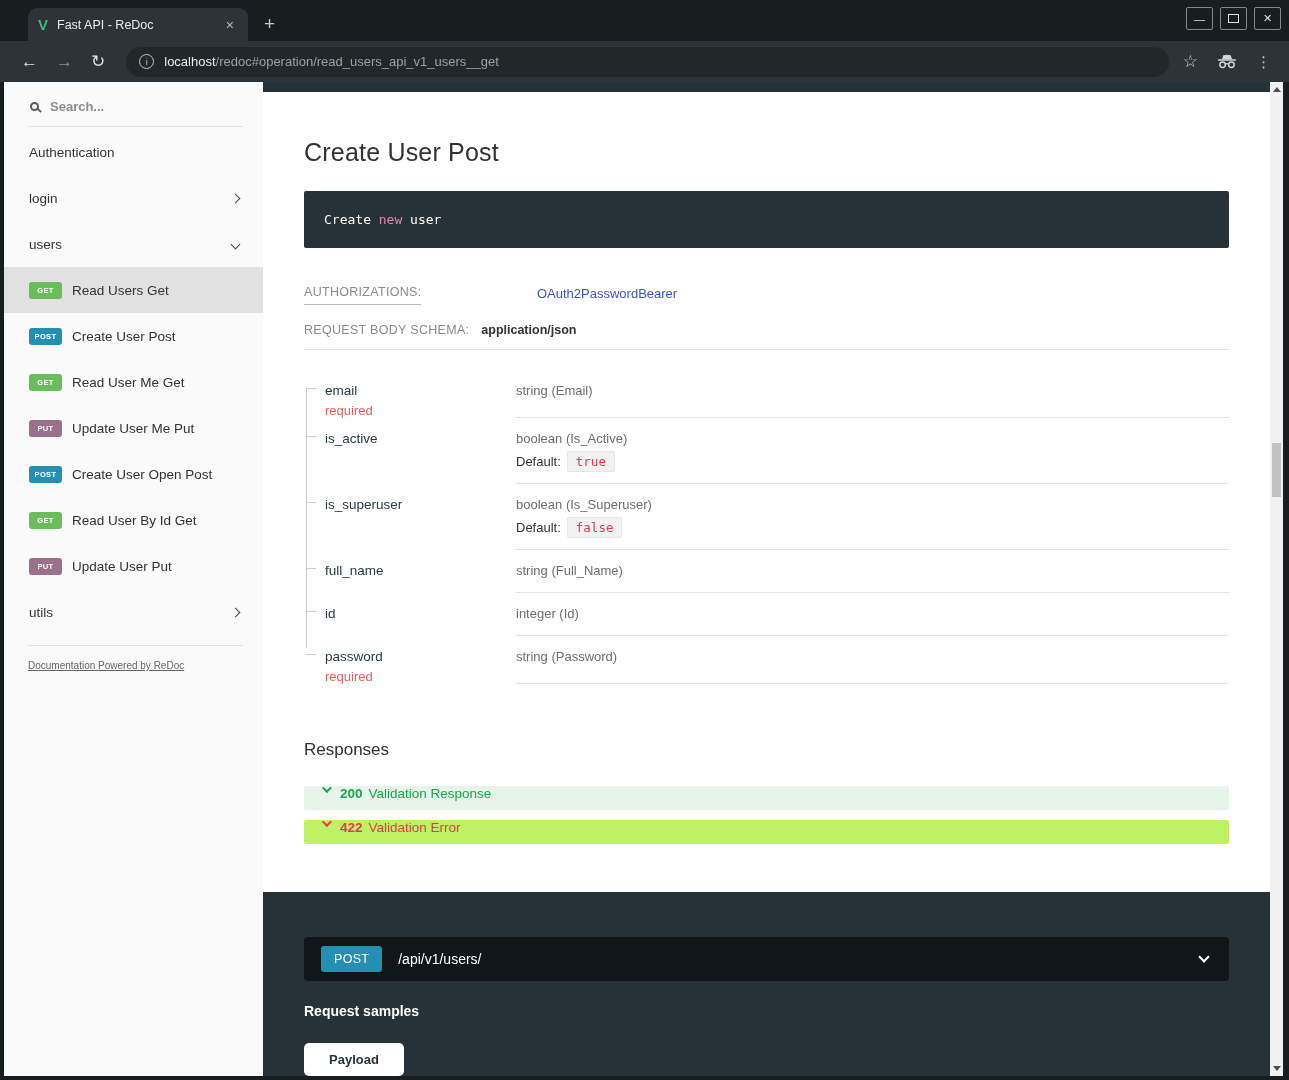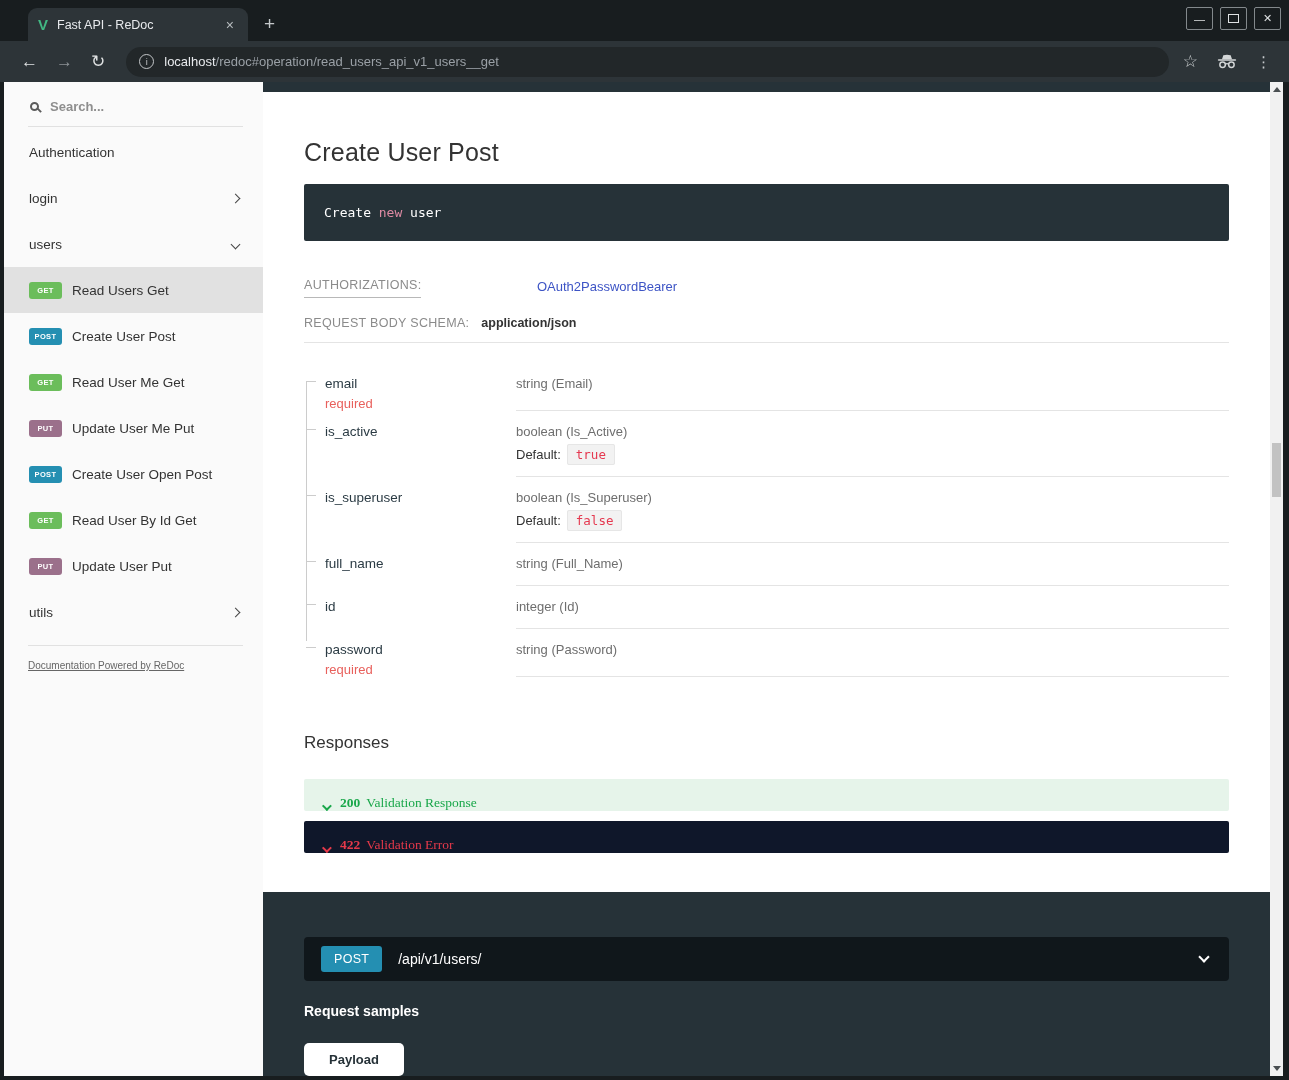--- a/index.html
+++ b/index.html
@@ -60,21 +60,21 @@
   .chev.right { transform:rotate(-45deg); }
   .chev.down { transform:rotate(45deg); }
   .side-footer { font-size:10px; color:#666; margin:14px 24px 0 24px; }
   .side-footer a { color:#666; }
 
   
   .main { flex:1; position:relative; background:#ffffff; overflow:hidden; }
   .darkstrip { height:10px; background:#263238; }
   .article { padding:0 41px; }
   h1.op-title { font-size:25px; font-weight:400; color:#333; margin-top:46px; letter-spacing:0.2px; }
-  .desc-box { margin-top:17px; height:57px; background:#263238; border-radius:2px; display:flex;
+  .desc-box { margin-top:24px; height:57px; background:#263238; border-radius:2px; display:flex;
               align-items:center; padding:0 20px; font-family:"DejaVu Sans Mono",monospace; font-size:13px; color:#ffffff; }
   .desc-box .kw { color:#dd8aa3; }
   .desc-box span { white-space:pre; }
 
   .auth-row { margin-top:34px; display:flex; align-items:center; }
   .meta-label { font-size:12.5px; color:#8b8b8b; letter-spacing:0.3px; border-bottom:1px solid #b8b8b8;
                 padding-bottom:5px; display:inline-block; }
   .auth-label-cell { width:233px; flex:0 0 auto; }
   .auth-link { font-size:13px; color:#3d54c5; text-decoration:none; }
   .reqbody-row { margin-top:18px; display:flex; align-items:baseline; }
@@ -92,25 +92,25 @@
   .freq { display:block; font-size:13px; color:#e8605c; margin-top:4px; }
   .scell-type { flex:1; border-bottom:1px solid #e4e4e4; padding:13px 0 14px 0; }
   .ftype { font-size:13px; color:#6e6e6e; }
   .fdefault { margin-top:8px; font-size:13px; color:#333; }
   .chip { font-family:"DejaVu Sans Mono",monospace; font-size:12.5px; color:#e53950; background:#f2f2f2;
           border:1px solid #e6e6e6; border-radius:2px; padding:2px 8px; margin-left:6px; }
 
   
   .resp-title { margin-top:56px; font-size:17px; font-weight:500; color:#333; }
   .rpanels { margin-top:26px; }
-  .rpanel { height:32px; border-radius:2px; display:flex; align-items:flex-end; padding:0 18px;
-            font-size:13.5px; margin-bottom:10px;font-family:Liberation Serif, serif; }
+  .rpanel { height:24px; border-radius:2px; display:flex; align-items:flex-start; padding:0 18px;
+            font-size:13.5px; margin-bottom:10px; }
   .rpanel b { margin:0 6px 0 11px; }
   .rpanel.success { background:#e6f4ea; color:#19a74a; }
-  .rpanel.error { background:#0f172a; color:#e5394a; }
+  .rpanel.error { background:#bef264; color:#e5394a; }
   .rchev { width:7px; height:7px; border-right:2px solid currentColor; border-bottom:2px solid currentColor;
            transform:rotate(45deg) translateY(-2px); }
 
   
   .samples { position:absolute; left:0; right:0; top:810px; bottom:0; background:#263238; padding:45px 41px 0 41px; }
   .req-bar { height:44px; background:#10171b; border-radius:4px; display:flex; align-items:center; padding:0 17px; }
   .http-badge { background:#248fb2; color:#fff; font-size:12.5px; padding:6px 13px; border-radius:3px; letter-spacing:0.3px; }
   .req-path { color:#fff; font-size:14px; margin-left:16px; flex:1; }
   .bar-chev { width:8px; height:8px; border-right:2px solid #fff; border-bottom:2px solid #fff;
               transform:rotate(45deg); margin-right:4px; margin-top:-4px; }

